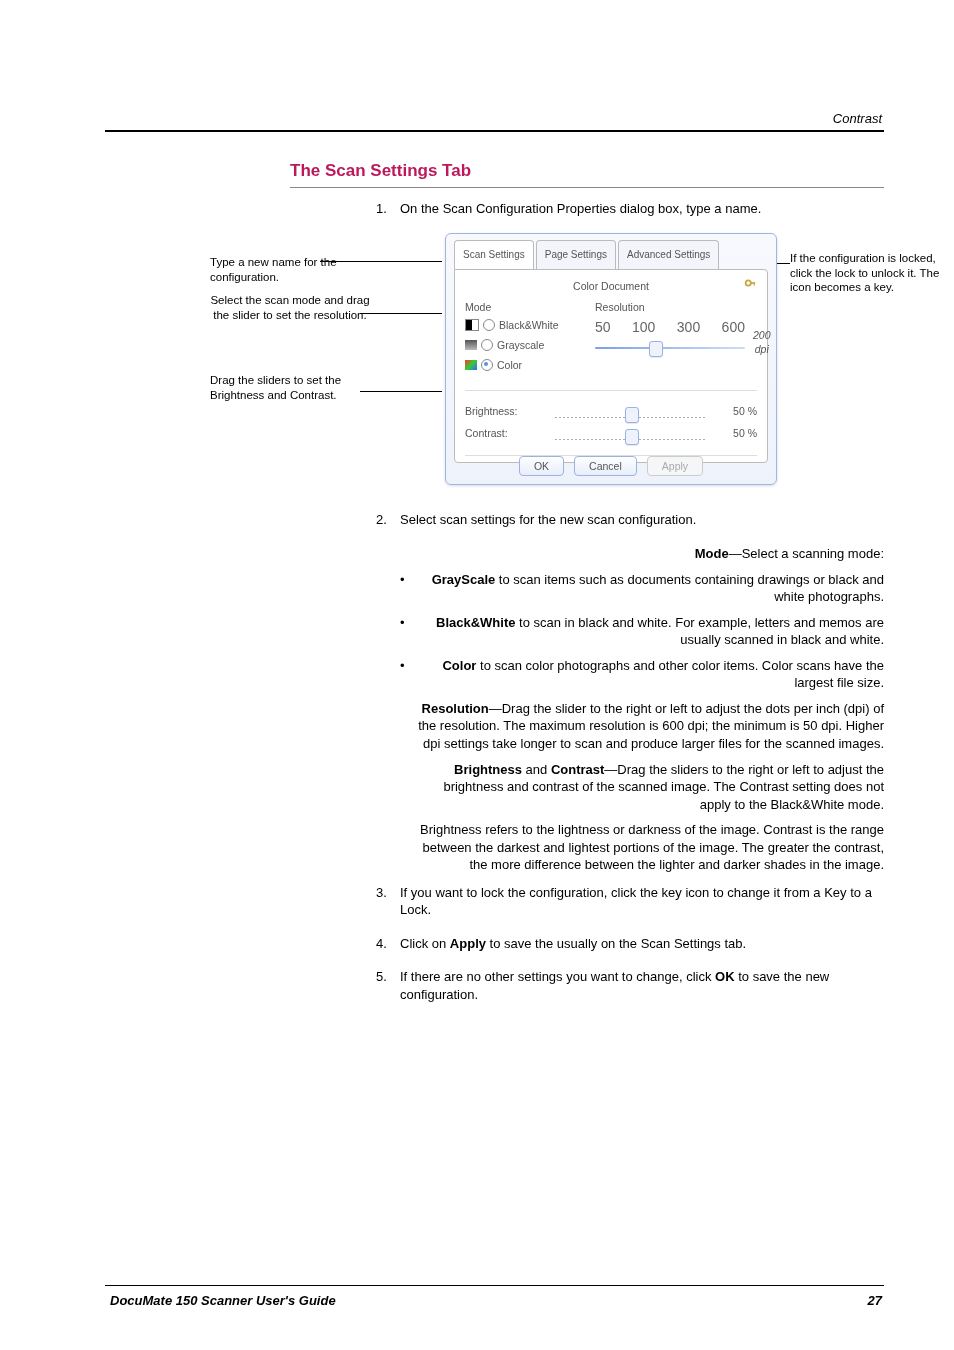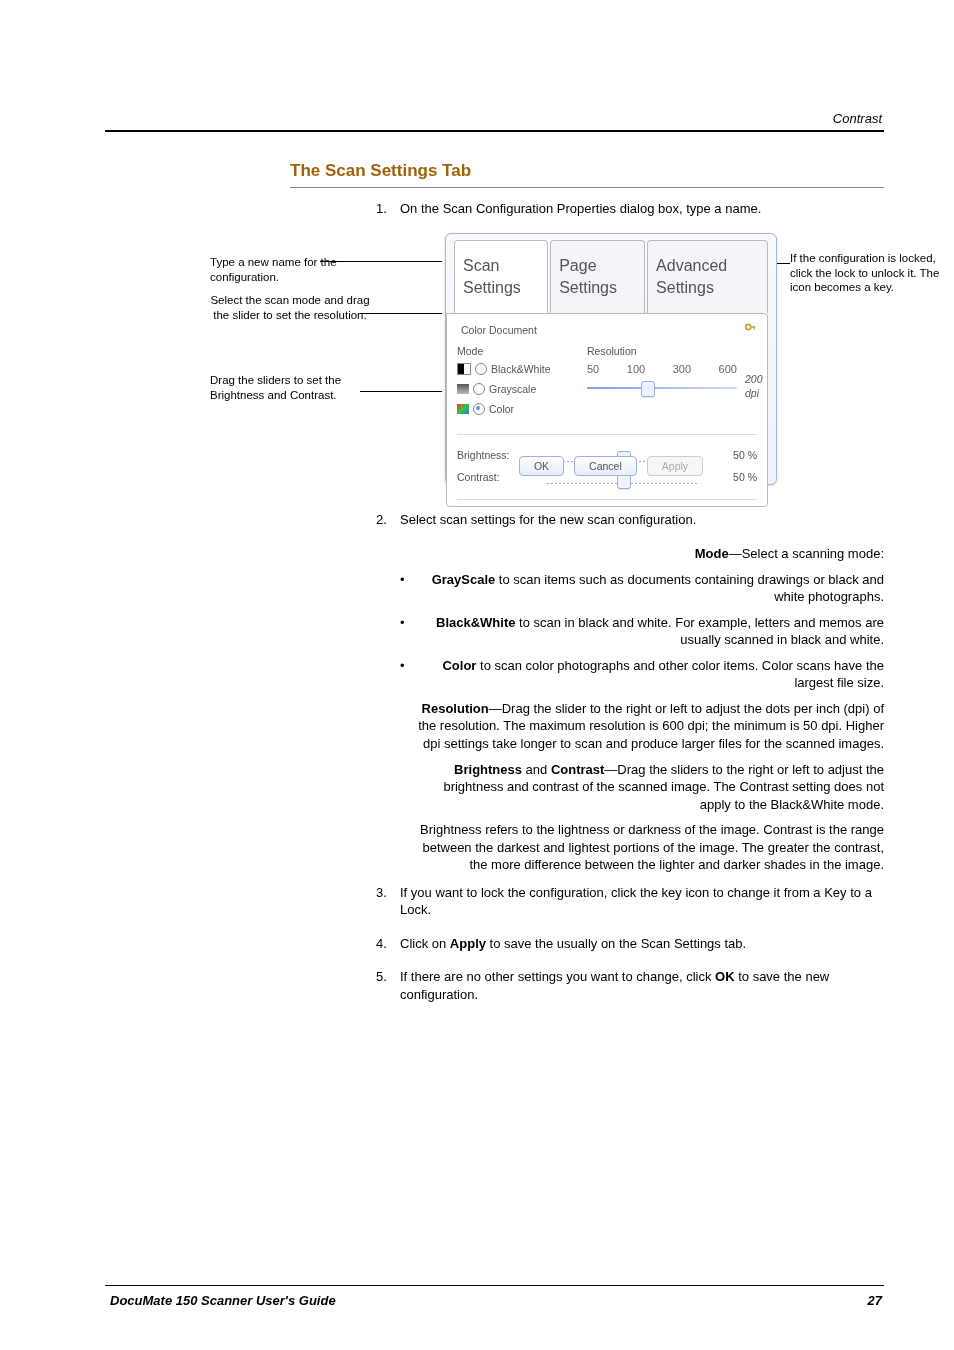--- a/index.html
+++ b/index.html
@@ -26,21 +26,21 @@
     font-size: 13px;
   }
   .hr {
     position: absolute;
     left: 105px;
     right: 70px;
     top: 130px;
     border-top: 2px solid #000;
   }
   .section-title {
-    color: #a16207;
+    color: #be185d;
     font-size: 17px;
     font-weight: bold;
     margin: 50px 0 4px 180px;
   }
   .section-underline {
     margin-left: 180px;
     margin-right: 0;
     border-bottom: 1px solid #888;
     height: 0;
   }
@@ -117,40 +117,41 @@
     box-shadow: 0 1px 3px rgba(0,0,0,0.15);
     font-size: 10.5px;
     color: #555;
   }
   .tabs {
     display: flex;
     gap: 2px;
     padding: 6px 8px 0 8px;
   }
   .tab {
-    padding: 14px 8px;
+    padding: 7px 8px;
     border: 1px solid #bbb;
     border-bottom: none;
     background: #f3f5fb;
     border-radius: 4px 4px 0 0;
-    font-size: 16px;
+    font-size: 10px;
   }
   .tab.active {
     background: #fff;
     font-weight: normal;
   }
   .tab-pane {
-    margin: 0 8px 8px 0;
+    margin: 0 8px 8px 8px;
     background: #fff;
     border: 1px solid #bbb;
     border-radius: 0 4px 4px 4px;
     height: 194px;
     position: relative;
     padding: 8px 10px;
     box-sizing: border-box;
+    text-align: center;
   }
   .config-name {
     display: inline-block;
     padding: 1px 4px;
   }
   .lock-icon {
     position: absolute;
     right: 10px;
     top: 6px;
     width: 14px;
@@ -191,21 +192,21 @@
   }
   .radio.checked::after {
     content:""; position:absolute; left:2px; top:2px; width:4px; height:4px;
     background:#5a8dee; border-radius:50%;
   }
 
   .res-slider {
     position: absolute;
     left: 140px; top: 48px; width: 150px;
   }
-  .ticks { font-size: 11px; color:#666; display:flex; justify-content:space-between; }
+  .ticks { font-size: 14px; color:#666; display:flex; justify-content:space-between; }
   .slider-track {
     position: relative; height: 14px; margin-top: 4px;
   }
   .track-line {
     position:absolute; left:0; right:0; top:6px; height:2px;
     background: linear-gradient(90deg,#7aa0e8,#cfdcf7);
     border-radius:2px;
   }
   .thumb {
     position:absolute; top:0; width:12px; height:14px;

